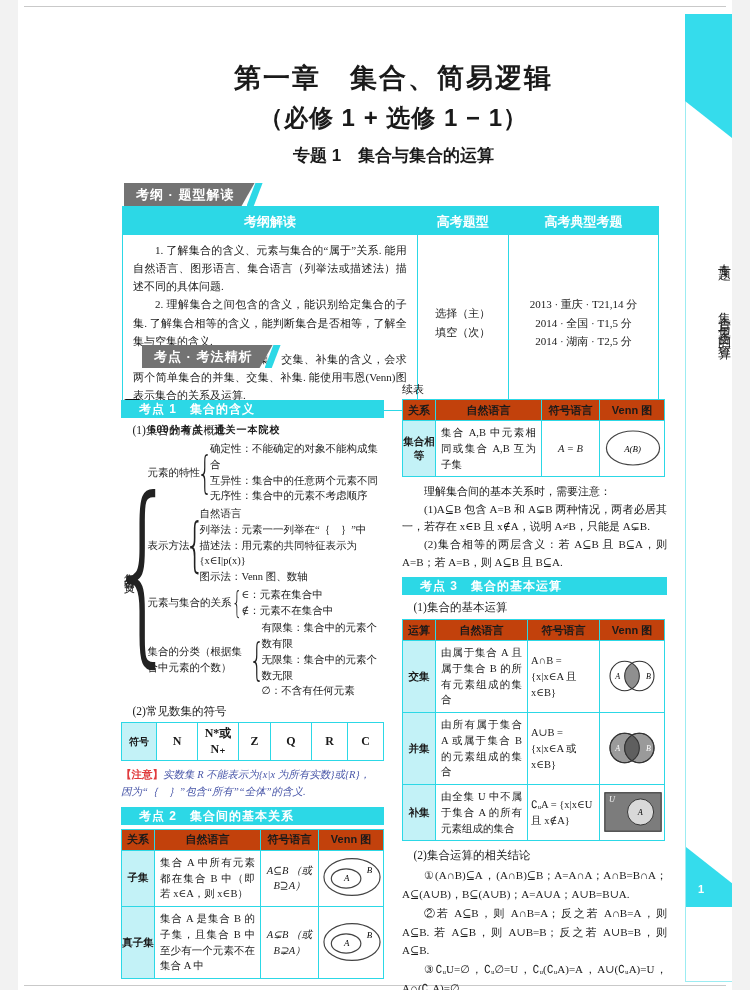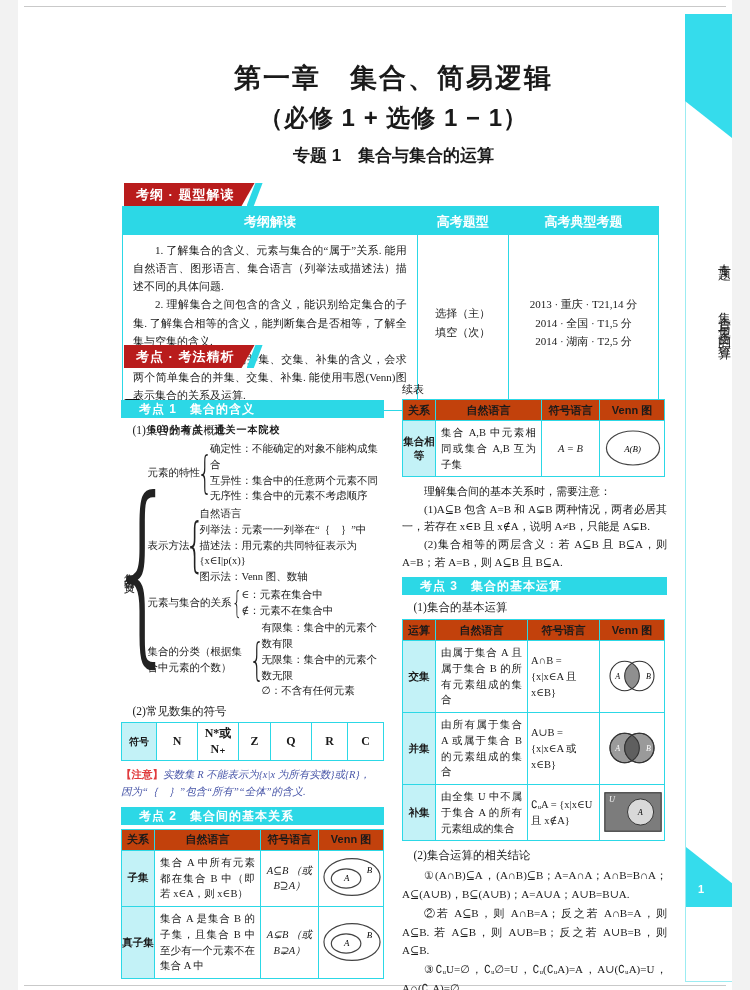--- a/index.html
+++ b/index.html
@@ -14,21 +14,21 @@
   
   .title-block { position:absolute; left:103px; top:60px; width:545px; text-align:center;
     font-family:"Liberation Sans","DejaVu Sans",sans-serif; }
   .title-l1 { font-size:27px; font-weight:bold; letter-spacing:2px; }
   .title-l2 { font-size:24px; font-weight:bold; margin-top:6px; letter-spacing:1px; }
   .title-l3 { font-size:17px; font-weight:bold; margin-top:10px; }
 
   
   .badge-wrap { position:absolute; display:flex; align-items:stretch; height:23px; }
   .badge-main {
-    background:#b91c1c; color:#fff; font-family:"Liberation Sans","DejaVu Sans",sans-serif;
+    background:#737373; color:#fff; font-family:"Liberation Sans","DejaVu Sans",sans-serif;
     font-size:13px; font-weight:bold; line-height:23px; padding:0 20px 0 12px; letter-spacing:1px;
     clip-path:polygon(0 0,100% 0,calc(100% - 13px) 100%,0 100%);
   }
   .badge-tail { width:16px; margin-left:-8px; background:#2cd8e6;
     clip-path:polygon(55% 0,100% 0,45% 100%,0 100%); }
 
   
   table.ktable { border-collapse:collapse; table-layout:fixed; }
   table.ktable td, table.ktable th { border:1px solid #2cd8e6; vertical-align:middle; }
   .exam-table { position:absolute; left:104px; top:206px; width:537px; border-top:3px solid #2cd8e6; }
@@ -148,21 +148,21 @@
       </td>
       <td class="center-cell">
         <p>2013 · 重庆 · T21,14 分</p>
         <p>2014 · 全国 · T1,5 分</p>
         <p>2014 · 湖南 · T2,5 分</p>
       </td>
     </tr>
   </tbody>
     </table>
 
-  <div class="badge-wrap" style="left:106px; top:345px">
+  <div class="badge-wrap" style="left:124px; top:345px">
     <div class="badge-main">考点 · 考法精析</div>
     <div class="badge-tail"></div>
   </div>
 
   <div class="big-heading">
     <span class="play-box">▶</span>
     <span class="txt">600分考点 · 通关一本院校</span>
   </div>
 
   <div class="col-left">

